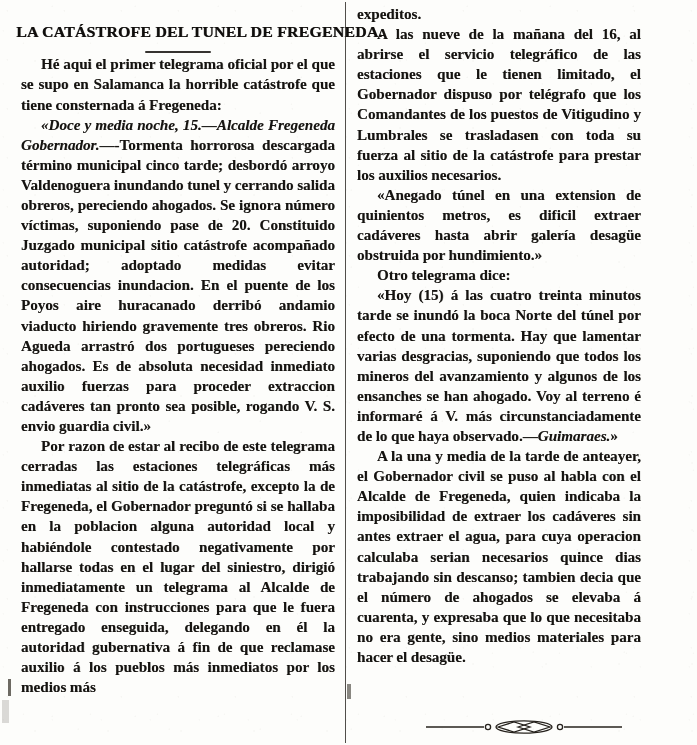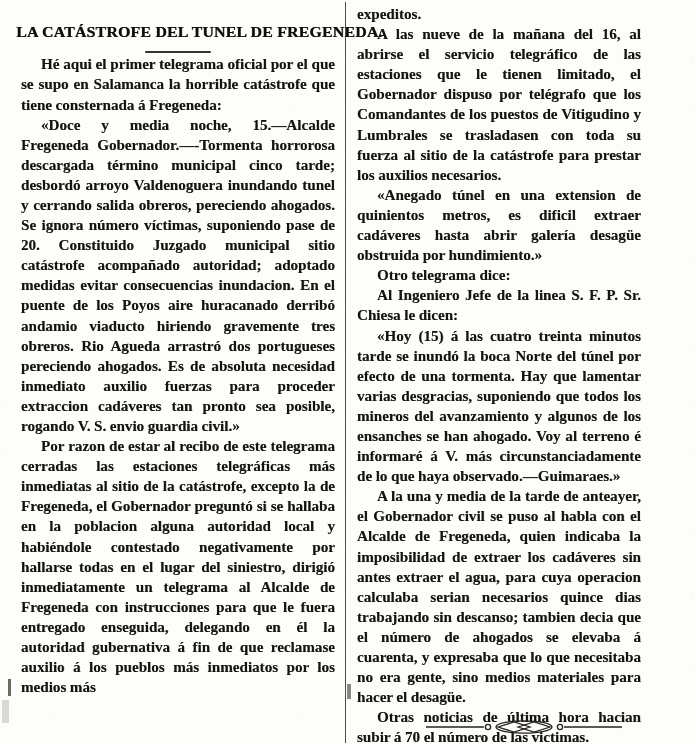--- a/index.html
+++ b/index.html
@@ -123,20 +123,21 @@
   .body-text, .headline {
     -webkit-font-smoothing: none;
   }
 
   .body-text p {
     font-weight: 600;
     text-shadow: 0.32px 0 0 rgba(21,19,16,0.42);
   }
 
   .ital {
+    font-style: italic;
     font-weight: 600;
   }
 
   
   .ornament {
     position: absolute;
     left: 426px;
     top: 719px;
     width: 196px;
     height: 16px;
@@ -201,27 +202,25 @@
       <div class="body-text">
 
         <p class="no-indent">expeditos.</p>
 
         <p>A las nueve de la mañana del 16, al abrirse el servicio telegráfico de las estaciones que le tienen limitado, el Gobernador dispuso por telégrafo que los Comandantes de los puestos de Vitigudino y Lumbrales se trasladasen con toda su fuerza al sitio de la catástrofe para prestar los auxilios necesarios.</p>
 
         <p>«Anegado túnel en una extension de quinientos metros, es dificil extraer cadáveres hasta abrir galería desagüe obstruida por hundimiento.»</p>
 
         <p>Otro telegrama dice:</p>
 
-        <p>Al Ingeniero Jefe de la linea S. F. P. Sr. Chiesa le dicen:</p>
 
         <p><span id="tg2">«Hoy (15) á las cuatro treinta minutos tarde se inundó la boca Norte del túnel por efecto de una tormenta. Hay que lamentar varias desgracias, suponiendo que todos los mineros del avanzamiento y algunos de los ensanches se han ahogado. Voy al terreno é informaré á V. más circunstanciadamente de lo que haya observado.—</span><span class="ital">Guimaraes.</span><span>»</span></p>
 
         <p>A la una y media de la tarde de anteayer, el Gobernador civil se puso al habla con el Alcalde de Fregeneda, quien indicaba la imposibilidad de extraer los cadáveres sin antes extraer el agua, para cuya operacion calculaba serian necesarios quince dias trabajando sin descanso; tambien decia que el número de ahogados se elevaba á cuarenta, y expresaba que lo que necesitaba no era gente, sino medios materiales para hacer el desagüe.</p>
 
-        <p>Otras noticias de última hora hacian subir á 70 el número de las victimas.</p>
 
       </div>
     </div>
   </div>
 
   <svg class="ornament" viewBox="0 0 196 16">
     <line x1="0" y1="8" x2="58" y2="8" stroke="#26221d" stroke-width="1.4"></line>
     <line x1="138" y1="8" x2="196" y2="8" stroke="#26221d" stroke-width="1.4"></line>
     <circle cx="62" cy="8" r="2.6" fill="none" stroke="#26221d" stroke-width="1.3"></circle>
     <circle cx="134" cy="8" r="2.6" fill="none" stroke="#26221d" stroke-width="1.3"></circle>

